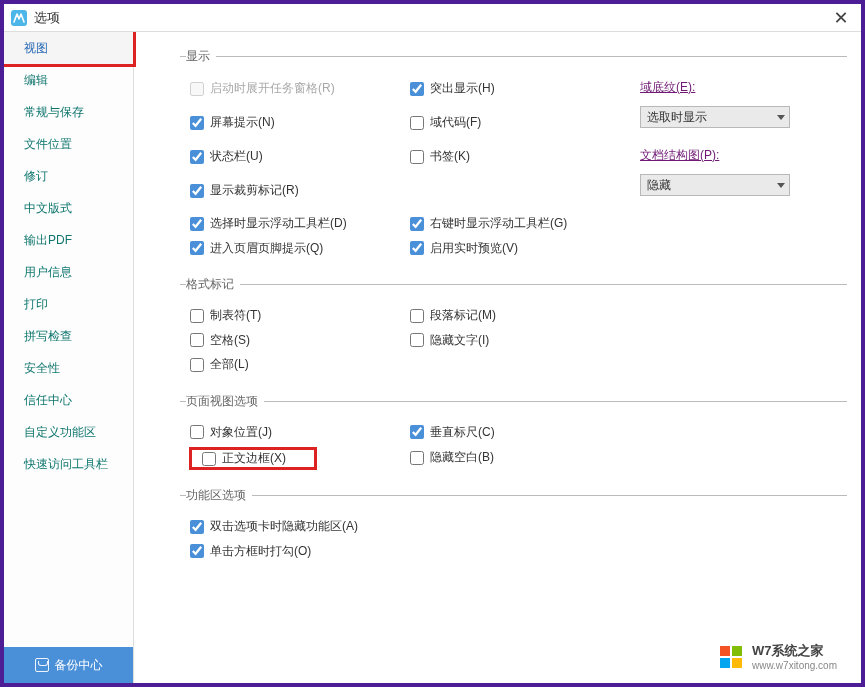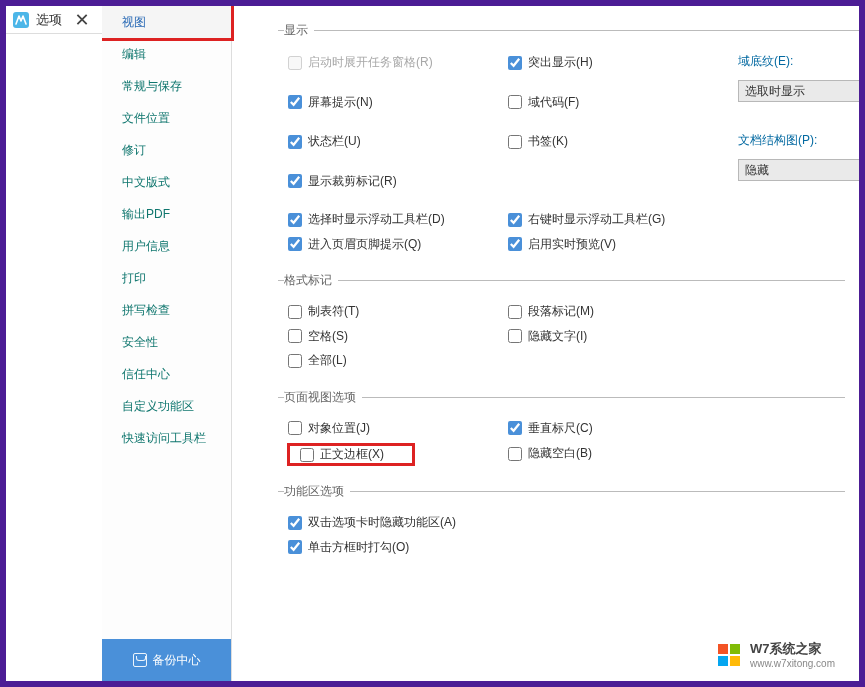--- a/index.html
+++ b/index.html
@@ -7,24 +7,24 @@
     margin: 0; padding: 0;
     width: 865px; height: 687px;
     font-family: "Microsoft YaHei", "PingFang SC", Arial, sans-serif;
     font-size: 12px;
     background: #fff;
     color: #444;
     overflow: hidden;
   }
   .window {
     width: 865px; height: 687px;
-    border: 6px solid #4c1d95;
+    border: 4px solid #4c1d95;
     position: relative;
     background: #fff;
-    display: flex; flex-direction: row;
+    display: flex; flex-direction: column;
   }
   .titlebar {
     height: 28px;
     background: #fff;
     display: flex; align-items: center;
     padding: 0 0 0 6px;
     border-bottom: 1px solid #ddd;
   }
   .titlebar .app-icon {
     width: 18px; height: 18px;
@@ -57,21 +57,21 @@
   .side-item {
     height: 32px;
     display: flex; align-items: center;
     padding-left: 20px;
     color: #0f766e;
     cursor: pointer;
     font-size: 12px;
   }
   .side-item.active { background: #f5f5f5; color:#2a6ab5; }
   .backup-btn {
-    height: 42px;
+    height: 36px;
     background: #4a90d9;
     color: #fff;
     display: flex; align-items: center; justify-content: center;
     gap: 6px;
     cursor: pointer;
     font-size: 12px;
   }
   .backup-btn .bicon {
     width: 14px; height: 14px;
     border: 1px solid rgba(255,255,255,0.9);
@@ -119,32 +119,32 @@
     cursor: pointer;
     color: #333;
   }
   .cb input[type=checkbox] {
     width: 14px; height: 14px;
     margin: 0;
     accent-color: #4a90d9;
   }
   .cb.disabled { color: #a8a8a8; cursor: default; justify-content: flex-end; }
 
-  .lbl { color: #0369a1; display: inline-block; margin-bottom: 4px; }
+  .lbl { color: #701a75; display: inline-block; margin-bottom: 4px; text-decoration: underline; }
 
   .select {
     width: 150px; height: 22px;
     border: 1px solid #b8b8b8;
     background: #eaeaea;
     display: flex; align-items: center;
     justify-content: space-between;
     padding: 0 4px 0 6px;
     font-size: 12px; color: #333;
     cursor: pointer;
-    margin-bottom: 24px;
+    margin-bottom: 13px;
   }
   .select .arrow {
     width: 0;height: 0;
     border-left: 4px solid transparent;
     border-right: 4px solid transparent;
     border-top: 5px solid #555;
   }
 
   .hl-red {
     outline: 3px solid #d22;

